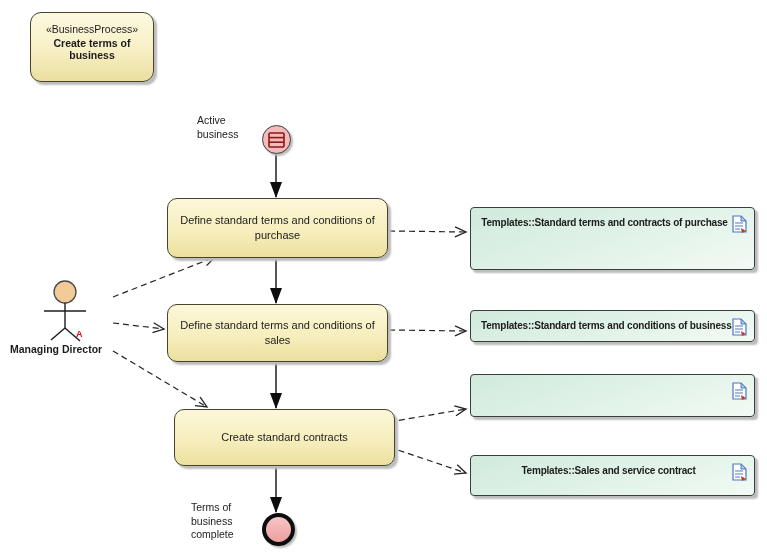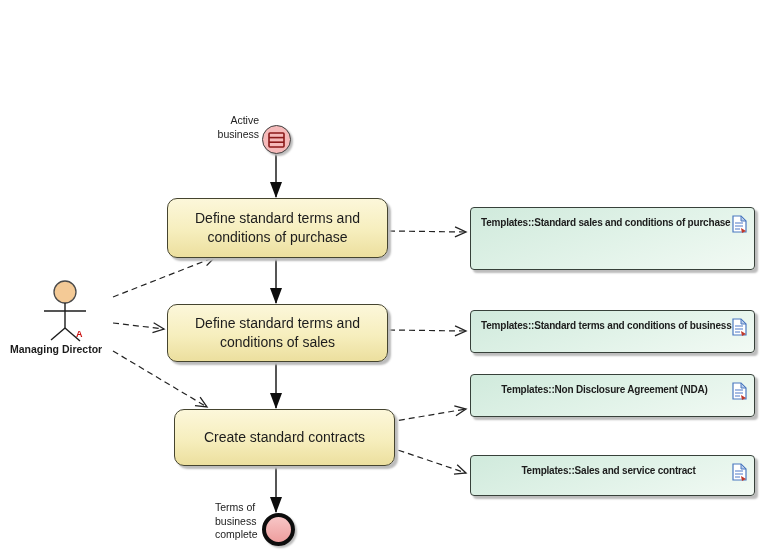--- a/index.html
+++ b/index.html
@@ -24,60 +24,60 @@
   .ea-note .title{font-size:10.5px;font-weight:bold;margin-top:2px;}
 
   
   .activity{
     left:167px;width:221px;
     border:1.4px solid #45442f;border-radius:10px;
     background:linear-gradient(180deg,#fcf7da 0%,#f6eebd 55%,#ecdf9e 100%);
     box-shadow:3px 3px 2px #bcbcbc;
     display:flex;align-items:center;justify-content:center;
     box-sizing:border-box;text-align:center;
-    font-size:14px;line-height:1.35;padding:2px 6px;
+    font-size:11px;line-height:1.35;padding:2px 6px;
   }
   #activity-1{top:198px;height:60px;}
   #activity-2{top:304px;height:58px;padding:2px 2px;}
   #activity-3{top:409px;height:57px;margin-left:7px;}
 
   
   .artifact{
     left:470px;width:285px;
     border:1.4px solid #37413a;border-radius:4px;
     background:linear-gradient(160deg,#d0eadc 0%,#e2f3e9 55%,#f2faf4 100%);
     box-shadow:3px 3px 2px #bcbcbc;
     box-sizing:border-box;text-align:center;
     font-size:10px;font-weight:bold;letter-spacing:-0.2px;
     padding:9px 26px 0 10px;white-space:nowrap;
   }
   #artifact-1{top:207px;height:63px;}
-  #artifact-2{top:310px;height:43px;}
+  #artifact-2{top:310px;height:32px;}
   #artifact-3{top:374px;height:43px;}
   #artifact-4{top:455px;height:41px;padding-left:18px;}
   .artifact .doc-ico{position:absolute;right:7px;top:7px;}
 
   
   .start-circle{
     left:262px;top:125px;width:27px;height:27px;border-radius:50%;
     border:1.6px solid #3f3f3f;background:#f5baba;
     box-shadow:2px 2px 2px #bcbcbc;
     display:flex;align-items:center;justify-content:center;
   }
   .end-circle{
     left:262px;top:513px;width:25px;height:25px;border-radius:50%;
     border:4px solid #0d0d0d;
     background:linear-gradient(180deg,#f8c6c6 0%,#ee9e9e 100%);
     box-shadow:2px 2px 2px #bcbcbc;
   }
 
   
   .flabel{font-size:10.5px;line-height:1.3;color:#222;}
-  #start-label{left:197px;top:114px;width:62px;text-align:right;}
-  #end-label{left:191px;top:501px;width:56px;text-align:left;margin-left:24px;}
+  #start-label{left:197px;top:114px;width:62px;text-align:left;}
+  #end-label{left:191px;top:501px;width:56px;text-align:left;}
 
   
   #actor-name{left:10px;top:343px;width:111px;font-weight:bold;font-size:10.5px;}
   #actor-from{left:28px;top:360px;width:76px;text-align:center;font-style:italic;font-size:10px;line-height:1.35;color:#2a2a2a;}
   #actor-marker{left:76px;top:329px;font-size:9px;font-weight:bold;color:#cc1111;}
 </style>
 </head>
 <body>
 
 <div id="canvas">
@@ -130,20 +130,24 @@
 
     <g>
       <circle cx="65" cy="292" r="11" fill="#f4ca96" stroke="#4a4a4a" stroke-width="1.3"></circle>
       <line x1="65" y1="303" x2="65" y2="328" stroke="#1c1c1c" stroke-width="1.4"></line>
       <line x1="44" y1="311" x2="86" y2="311" stroke="#1c1c1c" stroke-width="1.4"></line>
       <line x1="65" y1="328" x2="51" y2="340" stroke="#1c1c1c" stroke-width="1.4"></line>
       <line x1="65" y1="328" x2="80" y2="341" stroke="#1c1c1c" stroke-width="1.4"></line>
     </g>
   </svg>
 
+  <div class="abs ea-note">
+    <span class="stereo">«BusinessProcess»</span>
+    <span class="title">Create terms of business</span>
+  </div>
 
   <div class="abs flabel" id="start-label">Active business</div>
   <div class="abs start-circle">
     <svg width="17" height="16" viewBox="0 0 17 16">
       <rect x="1" y="1" width="15" height="14" rx="1" fill="none" stroke="#8b1a1a" stroke-width="1.6"></rect>
       <line x1="1" y1="5.6" x2="16" y2="5.6" stroke="#8b1a1a" stroke-width="1.6"></line>
       <line x1="1" y1="10.2" x2="16" y2="10.2" stroke="#8b1a1a" stroke-width="1.6"></line>
     </svg>
   </div>
 
@@ -151,21 +155,21 @@
     <span>Define standard terms and conditions of purchase</span>
   </div>
   <div class="abs activity" id="activity-2">
     <span>Define standard terms and conditions of sales</span>
   </div>
   <div class="abs activity" id="activity-3">
     <span>Create standard contracts</span>
   </div>
 
   <div class="abs artifact" id="artifact-1">
-    <span>Templates::Standard sales and conditions of purchase</span>
+    <span>Templates::Standard terms and contracts of purchase</span>
     <svg class="doc-ico" width="15" height="18" viewBox="0 0 15 18">
       <path d="M1,1 h8 l5,5 v11 h-13 z" fill="#ffffff" stroke="#4a78c0" stroke-width="1.2"></path>
       <path d="M9,1 l5,5 h-5 z" fill="#b9cdea" stroke="#4a78c0" stroke-width="1"></path>
       <line x1="3" y1="8" x2="11" y2="8" stroke="#6b8fd0" stroke-width="1.2"></line>
       <line x1="3" y1="11" x2="11" y2="11" stroke="#6b8fd0" stroke-width="1.2"></line>
       <line x1="3" y1="14" x2="8" y2="14" stroke="#6b8fd0" stroke-width="1.2"></line>
       <path d="M9,13 l5,3 -4,2 z" fill="#c0392b"></path>
     </svg>
   </div>
   <div class="abs artifact" id="artifact-2">
@@ -173,21 +177,20 @@
     <svg class="doc-ico" width="15" height="18" viewBox="0 0 15 18">
       <path d="M1,1 h8 l5,5 v11 h-13 z" fill="#ffffff" stroke="#4a78c0" stroke-width="1.2"></path>
       <path d="M9,1 l5,5 h-5 z" fill="#b9cdea" stroke="#4a78c0" stroke-width="1"></path>
       <line x1="3" y1="8" x2="11" y2="8" stroke="#6b8fd0" stroke-width="1.2"></line>
       <line x1="3" y1="11" x2="11" y2="11" stroke="#6b8fd0" stroke-width="1.2"></line>
       <line x1="3" y1="14" x2="8" y2="14" stroke="#6b8fd0" stroke-width="1.2"></line>
       <path d="M9,13 l5,3 -4,2 z" fill="#c0392b"></path>
     </svg>
   </div>
   <div class="abs artifact" id="artifact-3">
-    <span>Templates::Non Disclosure Agreement (NDA)</span>
     <svg class="doc-ico" width="15" height="18" viewBox="0 0 15 18">
       <path d="M1,1 h8 l5,5 v11 h-13 z" fill="#ffffff" stroke="#4a78c0" stroke-width="1.2"></path>
       <path d="M9,1 l5,5 h-5 z" fill="#b9cdea" stroke="#4a78c0" stroke-width="1"></path>
       <line x1="3" y1="8" x2="11" y2="8" stroke="#6b8fd0" stroke-width="1.2"></line>
       <line x1="3" y1="11" x2="11" y2="11" stroke="#6b8fd0" stroke-width="1.2"></line>
       <line x1="3" y1="14" x2="8" y2="14" stroke="#6b8fd0" stroke-width="1.2"></line>
       <path d="M9,13 l5,3 -4,2 z" fill="#c0392b"></path>
     </svg>
   </div>
   <div class="abs artifact" id="artifact-4">

